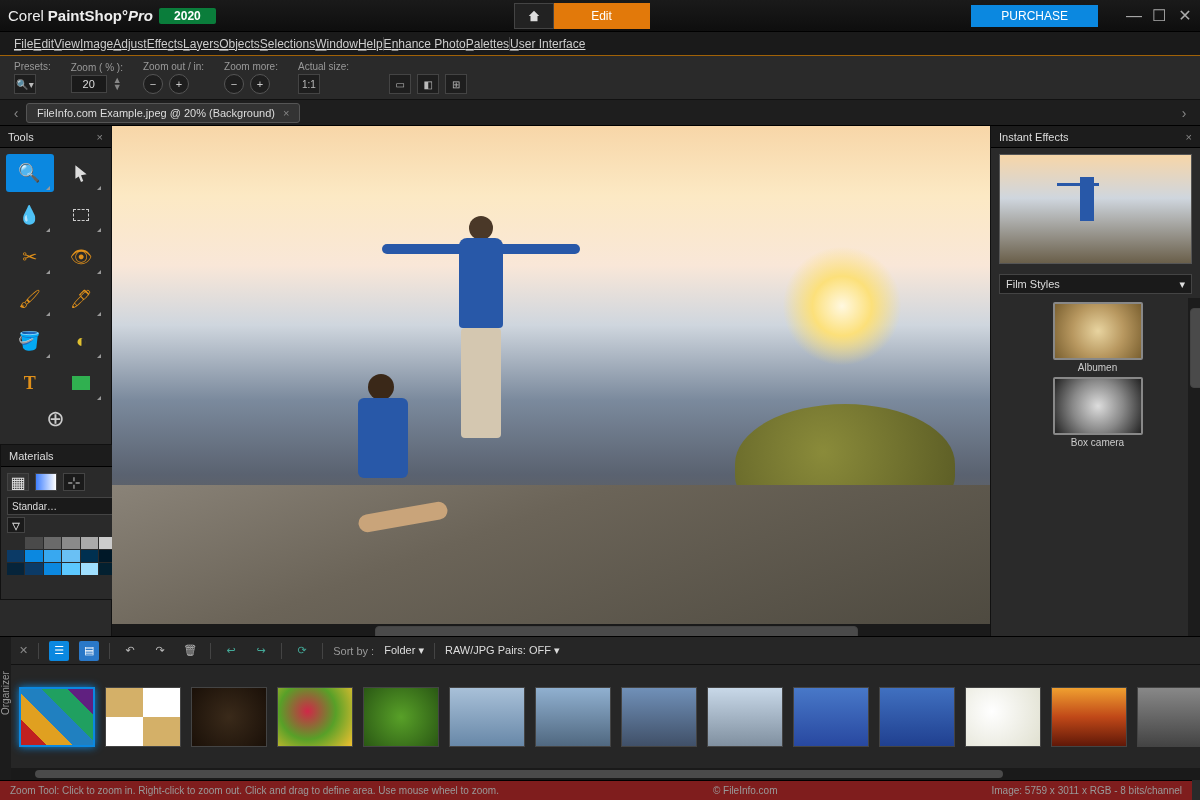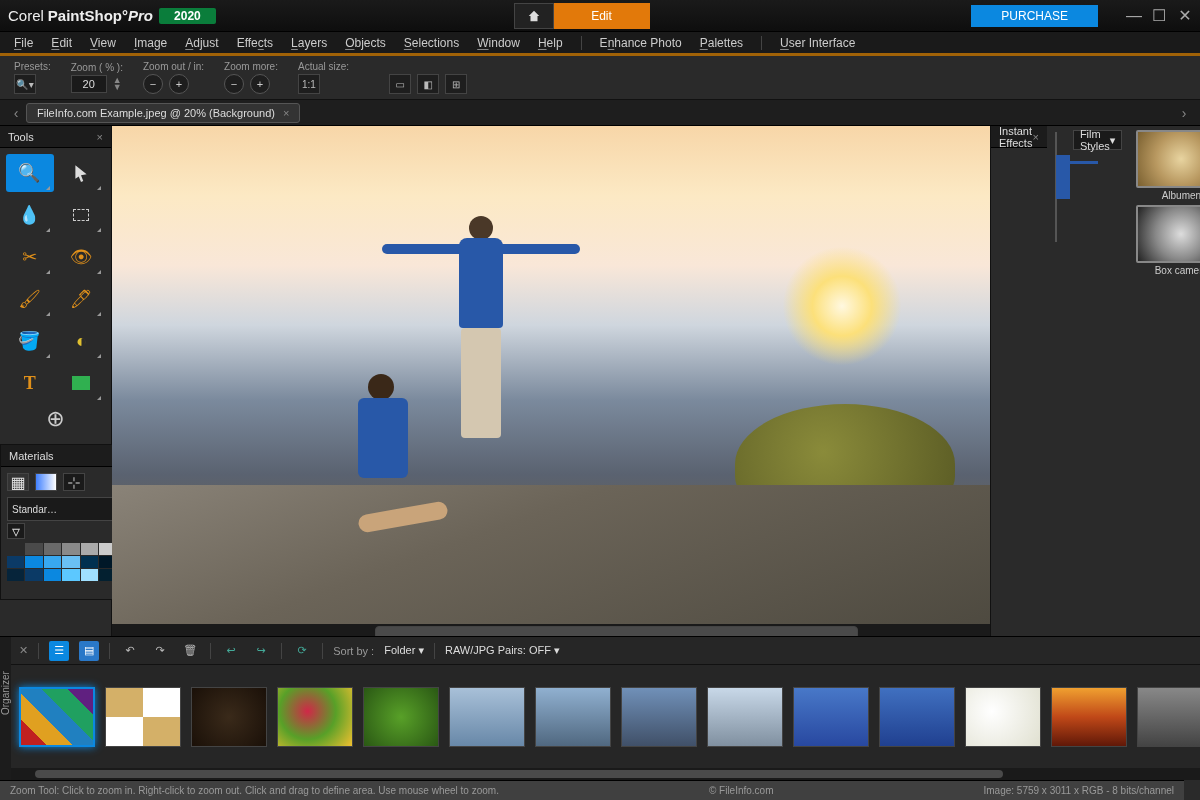--- a/index.html
+++ b/index.html
@@ -10,21 +10,21 @@
 .app-title .pro { font-weight:700;font-style:italic; }
 .version-badge { background:#0a7d3b; color:#fff; padding:1px 15px; font-size:12px; border-radius:2px; margin-left:2px; font-weight:700;}
 .titlebar-center { flex:1; display:flex; justify-content:center; gap:0; }
 .ws-btn { height:26px; padding:0 10px; background:#222; display:flex; align-items:center; justify-content:center; cursor:pointer; color:#ccc; }
 .ws-btn.home { width:40px; border:1px solid #444;}
 .ws-btn.edit { background:#e2790a; color:#fff; width:96px; font-size:12px; }
 .titlebar-right { display:flex; align-items:center; gap:8px;margin-left:24px; }
 .purchase { background:#0b88e0; color:#fff; padding:4px 30px; font-size:12px; cursor:pointer; }
 .win-controls { display:flex; gap:12px; margin-left:20px; }
 .win-controls span { width:14px; height:14px; cursor:pointer; color:#aaa; font-size:16px; line-height:14px; text-align:center;}
-.menubar { height:24px; background:#1a1a1a; display:flex; align-items:center; padding:0 14px; gap:18px; font-size:12px; border-bottom:3px solid #a16207;}
+.menubar { height:24px; background:#1a1a1a; display:flex; align-items:center; padding:0 14px; font-size:12px; border-bottom:1px solid #a16207;text-decoration:underline;}
 .menubar span { cursor:pointer; color:#ccc; }
 .menubar .sep { width:1px; height:14px; background:#444; }
 .options { height:44px; background:#2a2a2a; display:flex; align-items:center; padding:0 14px; gap:20px; font-size:10px; border-bottom:1px solid #111;}
 .opt-group { display:flex; flex-direction:column; gap:2px; }
 .opt-group .lbl { color:#999; font-size:10px;}
 .opt-row { display:flex; align-items:center; gap:6px;}
 .zoom-input { width:36px; height:18px; background:#1a1a1a; border:1px solid #444; color:#ddd; font-size:11px; text-align:center; display:flex; align-items:center; justify-content:center;}
 .icon-btn { width:20px; height:20px; border-radius:10px; border:1px solid #555; display:flex; align-items:center; justify-content:center; cursor:pointer; font-size:11px; color:#ccc; background:#1e1e1e;}
 .sq-btn { width:22px; height:20px; background:#1e1e1e; border:1px solid #444; display:flex; align-items:center; justify-content:center; cursor:pointer; font-size:10px; color:#bbb;}
 .tabbar { height:26px; background:#1e1e1e; display:flex; align-items:center; padding:0 6px; border-bottom:1px solid #000;}
@@ -51,60 +51,60 @@
 .person1 .arms{ position:absolute; top:28px; left:-64px; width:198px; height:10px; background:#2858a8; border-radius:5px;}
 .person1 .legs{ width:40px;height:110px;background:#d4c7b0;margin:0 auto;border-radius:4px;}
 .person2 { position:absolute; left:28%; bottom:12%; width:120px; height:190px;}
 .person2 .head{width:26px;height:26px;background:#3a2818;border-radius:50%;margin-left:10px;}
 .person2 .body{width:50px;height:80px;background:#2858a8;border-radius:6px;margin-top:-2px;}
 .person2 .legs{width:90px;height:18px;background:#c9a47a;border-radius:9px;margin-top:30px;transform:rotate(-10deg);}
 .rocks { position:absolute; bottom:0; left:0; right:0; height:28%; background:linear-gradient(160deg,#8a8378 0%,#6b6458 40%,#4e4a40 100%);}
 .bush { position:absolute; right:4%; bottom:20%; width:220px; height:120px; background:radial-gradient(circle at 40% 40%,#8a8b3a,#595a24); border-radius:50% 50% 40% 40%;}
 .hscroll { position:absolute; bottom:0; left:0; right:0; height:12px; background:#1a1a1a;}
 .hscroll .thumb { position:absolute; left:30%; width:55%; top:2px; bottom:2px; background:#4a4a4a; border-radius:4px;}
-.effects-panel { width:210px; background:#2a2a2a; border-left:1px solid #111; display:flex; flex-direction:row;}
+.effects-panel { width:210px; background:#2a2a2a; border-left:1px solid #111; display:flex; flex-direction:column;}
 .fx-preview { margin:6px 8px; height:110px; border:1px solid #555; background:linear-gradient(180deg,#f7d6a8,#cfd6de 40%,#6a5f4a); position:relative;}
 .fx-preview .mini-person{position:absolute;left:42%;top:20%;width:14px;height:44px;background:#2858a8;}
 .fx-preview .mini-arms{position:absolute;left:30%;top:26%;width:42px;height:3px;background:#2858a8;}
 .fx-select { margin:4px 8px; height:20px; background:#1a1a1a; border:1px solid #444; font-size:11px; padding:0 6px; display:flex; align-items:center; justify-content:space-between; cursor:pointer;}
 .fx-list { flex:1; overflow:hidden; padding:4px 2px 4px 6px; display:flex; flex-direction:column; gap:4px;}
 .fx-item { display:flex; flex-direction:column; align-items:center;text-align:right;}
 .fx-thumb { width:90px; height:58px; border:2px solid #888; border-radius:2px;}
 .fx-thumb.albumen{ background:radial-gradient(circle at 50% 50%,#e8d4a0,#b89860,#7a6030);}
 .fx-thumb.box{ background:radial-gradient(circle at 50% 50%,#ddd,#888,#222);}
 .fx-thumb.cyan{ background:radial-gradient(circle at 50% 50%,#a8c8f0,#3868b8,#102858);}
 .fx-name{ font-size:10px; margin-top:2px; color:#ccc;}
 .fx-scroll{ position:absolute; right:0; top:0; bottom:0; width:12px; background:#1c1c1c;}
 .fx-scroll .thumb{ position:absolute; top:10px; height:80px; left:2px; right:2px; background:#4a4a4a; border-radius:4px;}
 .fx-wrap{position:relative; flex:1; display:flex;}
 .materials { position:absolute; left:0; bottom:0; width:232px; background:#2a2a2a; border:1px solid #111;}
 .mat-body { padding:6px; display:flex; gap:8px;}
 .mat-left { flex:1;}
 .mat-tabs { display:flex; gap:6px; margin-bottom:6px;}
 .mat-tab { width:22px; height:18px; background:#1a1a1a; border:1px solid #444; cursor:pointer;}
-.mat-select { height:24px; background:#1a1a1a; border:1px solid #444; font-size:10px; display:flex; align-items:center; padding:0 4px; justify-content:space-between; cursor:pointer;}
+.mat-select { height:18px; background:#1a1a1a; border:1px solid #444; font-size:10px; display:flex; align-items:center; padding:0 4px; justify-content:space-between; cursor:pointer;}
 .swatch-grid { display:grid; grid-template-columns:repeat(7,1fr); gap:1px; margin-top:4px;}
 .swatch { height:12px; cursor:pointer;}
 .mat-right { width:80px;}
 .fgbg { position:relative; width:72px; height:56px;}
 .fg-sw { position:absolute; top:0; left:0; width:48px; height:38px; background:#000; border:1px solid #888;}
 .bg-sw { position:absolute; bottom:0; right:0; width:28px; height:24px; background:#fff; border:1px solid #888;}
 .mini-row { display:flex; gap:2px; margin-top:4px;}
 .mini-sw { width:16px; height:14px; border:1px solid #555; cursor:pointer;}
 .organizer { position:absolute; left:0; right:0; bottom:20px; height:144px; background:#262626; border-top:1px solid #000; display:flex;}
 .org-side { width:18px; background:#1c1c1c; writing-mode:vertical-rl; text-align:center; font-size:10px; color:#999; padding-top:30px; transform:rotate(180deg);}
 .org-main { flex:1; display:flex; flex-direction:column;}
 .org-tools { height:28px; display:flex; align-items:center; padding:0 8px; gap:10px; border-bottom:1px solid #111; font-size:11px;}
 .org-tools .ico { width:20px; height:20px; display:flex; align-items:center; justify-content:center; cursor:pointer; color:#bbb; border-radius:2px;}
 .org-tools .ico.active { background:#0b88e0; color:#fff;}
 .org-tools .vsep { width:1px; height:16px; background:#444;}
 .thumbs { flex:1; display:flex; align-items:center; padding:6px 8px; gap:10px; overflow:hidden;}
 .thumb { width:76px; height:60px; border:1px solid #444; cursor:pointer; flex-shrink:0;}
 .thumb.sel { border:2px solid #0b88e0; box-shadow:0 0 8px #0b88e0;}
-.status { position:absolute; bottom:0; left:0; right:16px; height:20px; background:#404040; display:flex; align-items:center; padding:0 10px; font-size:10px; color:#999; justify-content:space-between; border-top:1px solid #000;}
+.status { position:absolute; bottom:0; left:0; right:8px; height:20px; background:#7f1d1d; display:flex; align-items:center; padding:0 10px; font-size:10px; color:#999; justify-content:space-between; border-top:1px solid #000;}
 .u { text-decoration:underline; text-decoration-color:#888; text-underline-offset:2px;}
 svg { display:block;}
 </style>
 </head>
 <body>
 
 <div class="titlebar">
   <div class="app-title">
     <span class="corel">Corel</span>
     <span><span>PaintShop</span>°<span class="pro">Pro</span></span>

